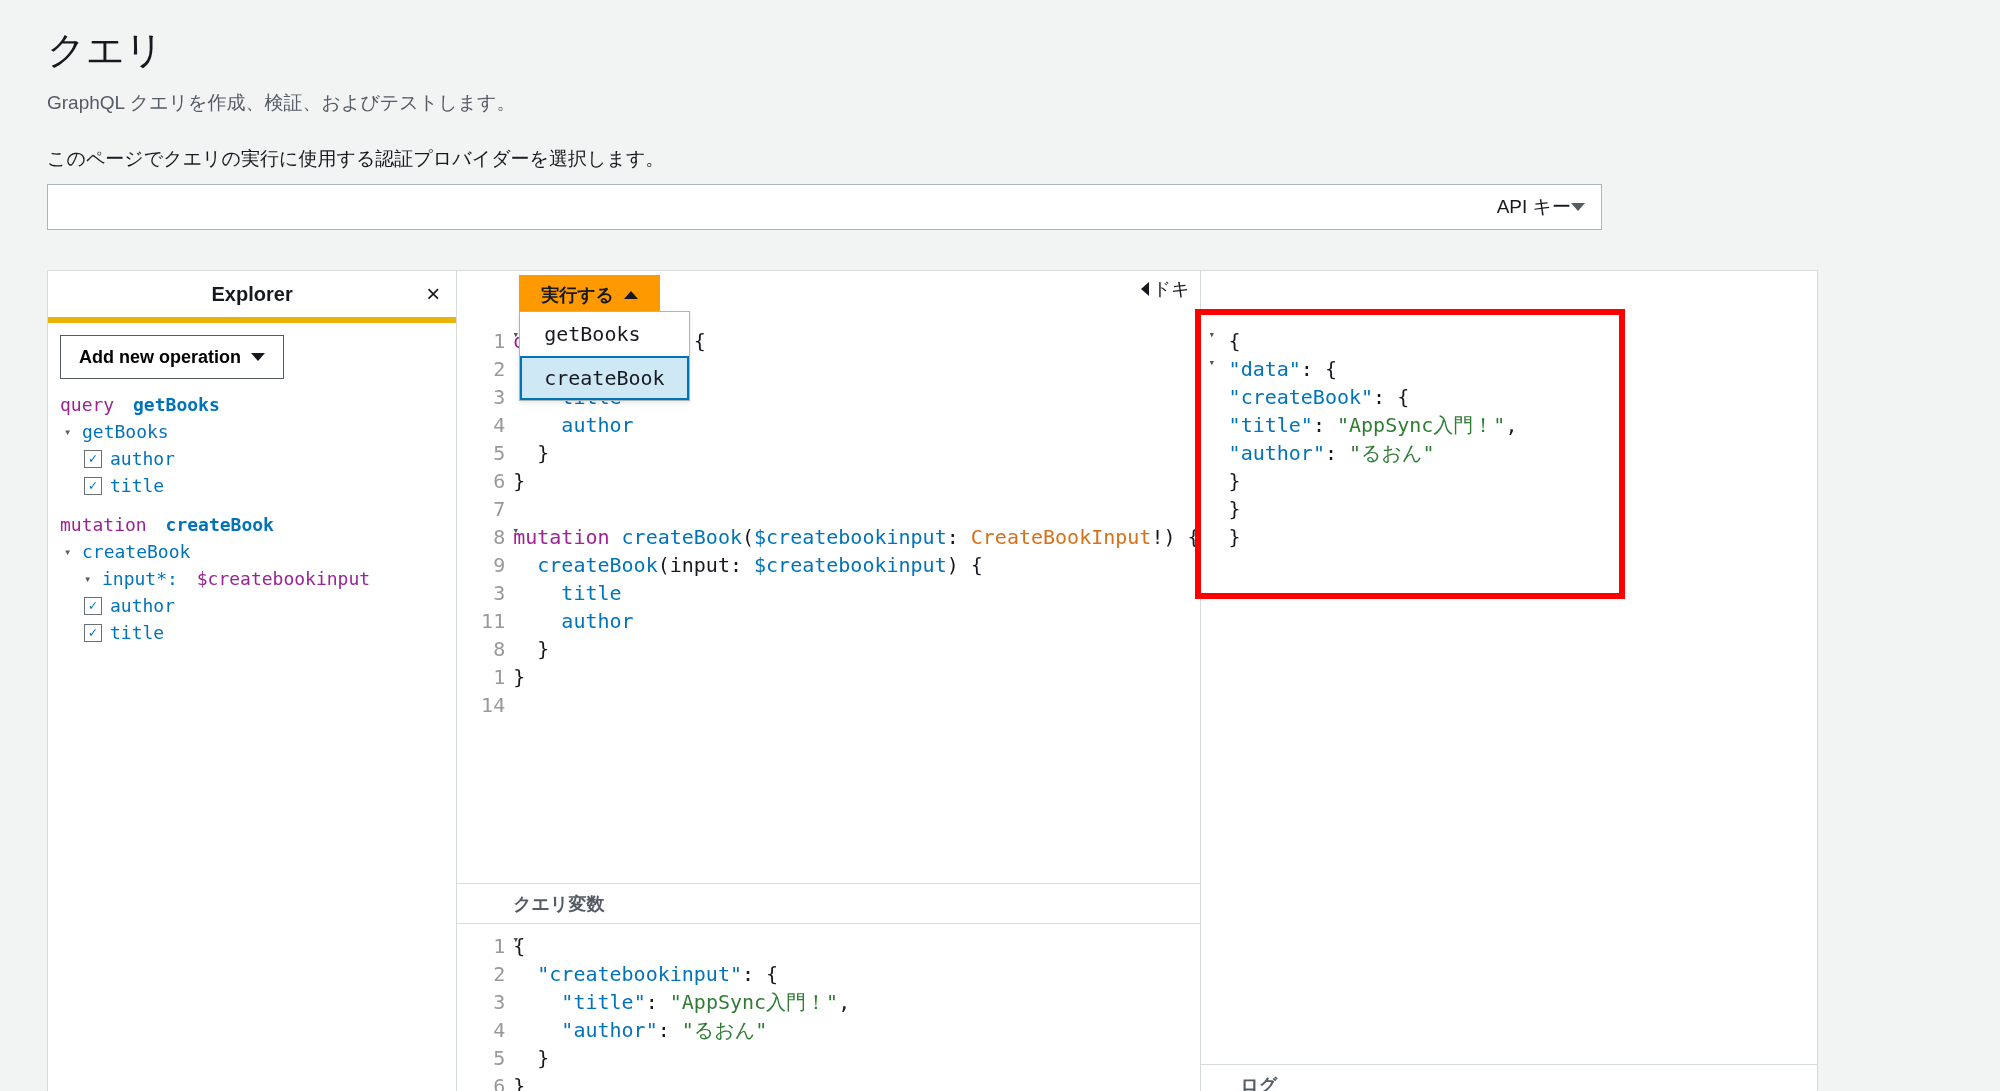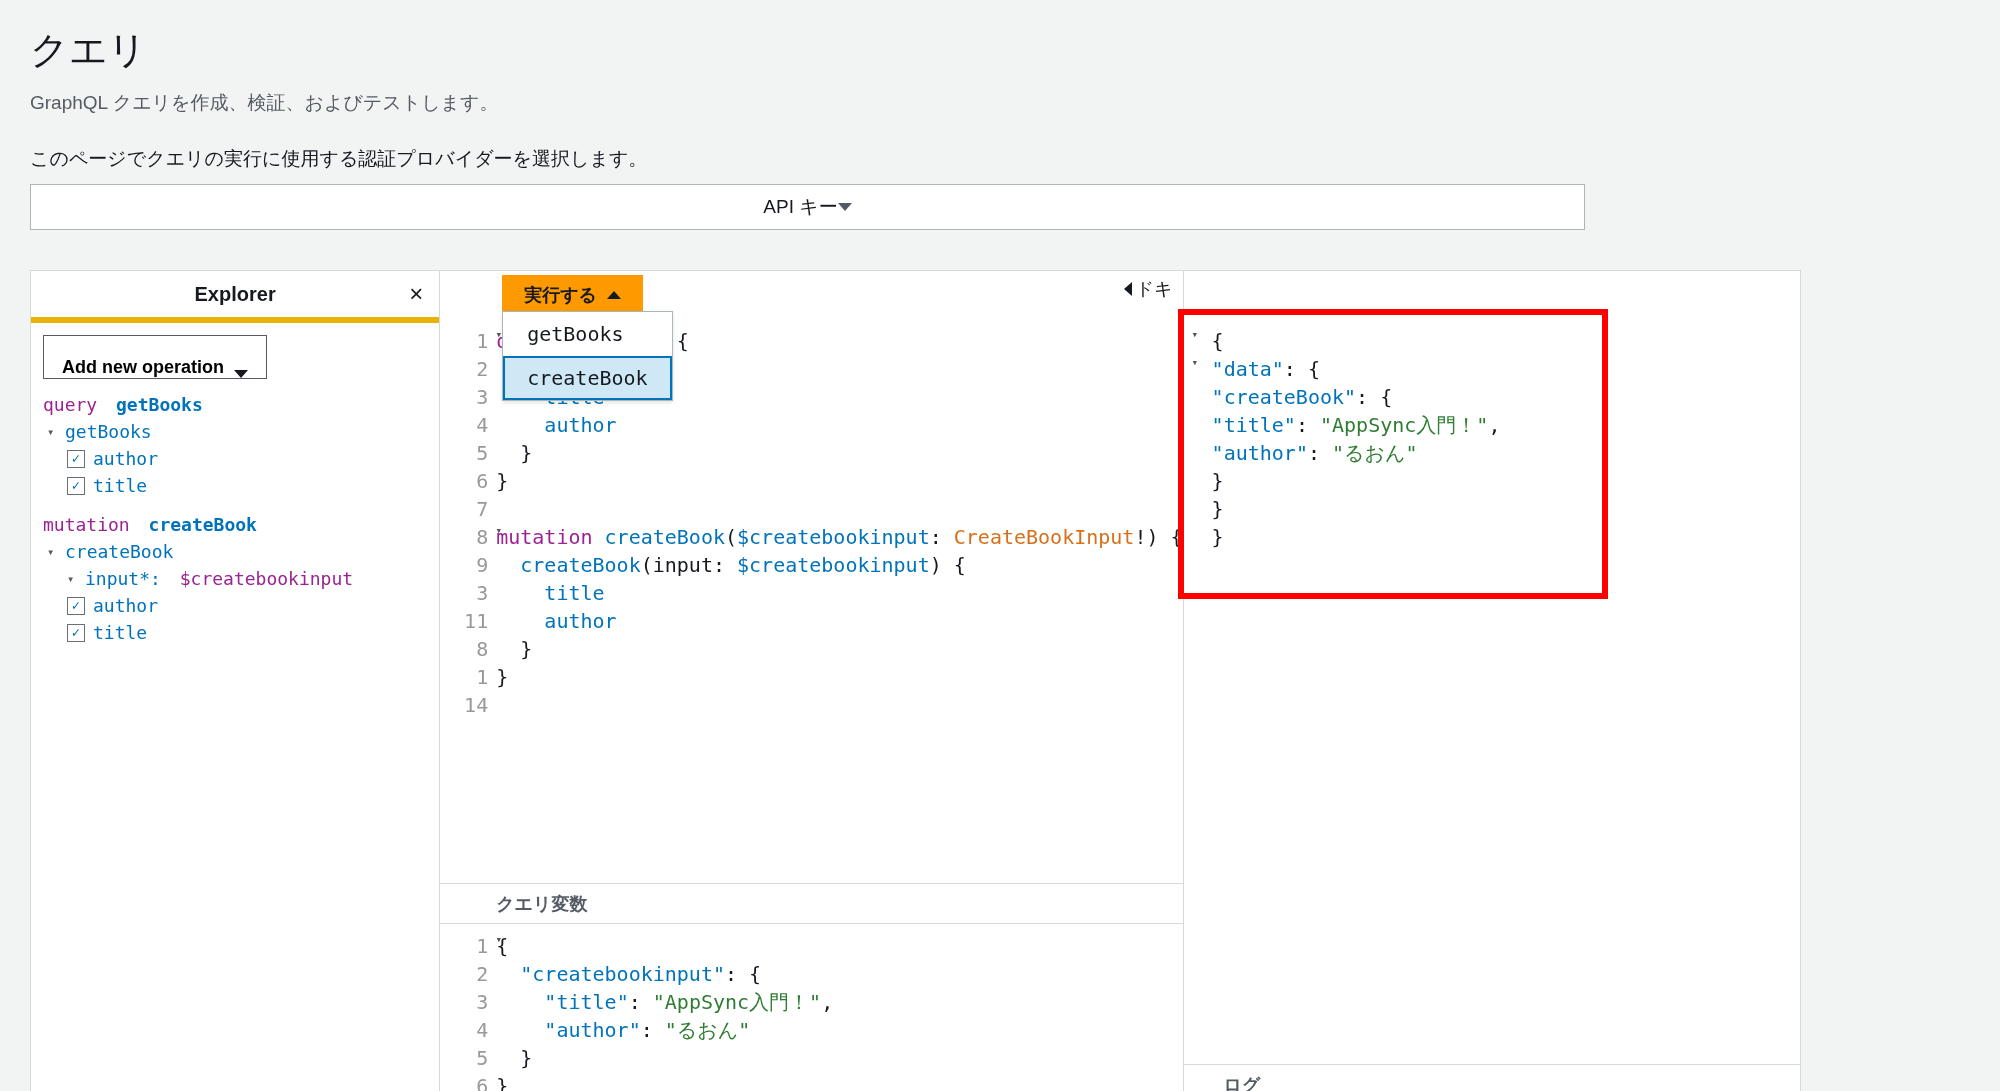--- a/index.html
+++ b/index.html
@@ -1,29 +1,29 @@
 <!DOCTYPE html>
 <html><head>
 <meta charset="utf-8">
 <style>
 * { box-sizing: border-box; margin: 0; padding: 0; }
 body { font-family: "Helvetica Neue", Arial, "Hiragino Kaku Gothic ProN", "Hiragino Sans", Meiryo, sans-serif; background: #f2f3f3; color: #16191f; font-size: 18px; }
-.page { width: 1831px; height: 1091px; padding: 25px 30px 3px 30px; }
+.page { width: 1831px; height: 1091px; padding: 25px 30px 3px 30px; margin-left: 17px; }
 .title { font-size: 38px; font-weight: 400; color: #16191f; margin-bottom: 14px; }
 .subtitle { font-size: 19px; color: #545b64; margin-bottom: 30px; }
 .auth-label { font-size: 19px; color: #16191f; margin-bottom: 12px; }
-.auth-select { background: #fff; border: 1px solid #aab7b8; height: 46px; width: 1555px; display: flex; align-items: center; justify-content: center; padding: 0 16px; cursor: pointer; }
+.auth-select { background: #fff; border: 1px solid #aab7b8; height: 46px; width: 1555px; display: flex; align-items: center; justify-content: flex-end; padding: 0 16px; cursor: pointer; }
 .auth-select span { font-size: 19px; }
 .chev-down { width: 0; height: 0; border-left: 7px solid transparent; border-right: 7px solid transparent; border-top: 8px solid #545b64; }
 .workspace { display: flex; margin-top: 40px; height: 835px; }
 .explorer { width: 445px; background: #fff; border: 1px solid #d5dbdb; display: flex; flex-direction: column; }
 .explorer-header { display: flex; align-items: center; justify-content: center; position: relative; height: 52px; border-bottom: 6px solid #eab308; font-weight: 700; font-size: 20px; }
 .explorer-close { position: absolute; right: 16px; font-size: 24px; font-weight: 400; cursor: pointer; }
 .explorer-body { padding: 12px; flex: 1; overflow: auto; }
-.add-op { border: 1px solid #545b64; background: #fff; height: 44px; padding: 0 18px; display: inline-flex; align-items: flex-end; gap: 10px; font-size: 18px; font-weight: 700; cursor: pointer; }
+.add-op { border: 1px solid #545b64; background: #fff; height: 44px; padding: 0 18px; display: inline-flex; align-items: center; gap: 10px; font-size: 18px; font-weight: 700; cursor: pointer; }
 .add-op .chev-down { border-top-color: #16191f; }
 .op-block { margin-top: 12px; font-family: "Lucida Console", Monaco, monospace; font-size: 18px; line-height: 1.5; }
 .kw-query { color: #9b2393; }
 .kw-mutation { color: #9b2393; }
 .op-name { color: #0073bb; font-weight: 700; }
 .tree-row { display: flex; align-items: center; gap: 4px; }
 .fold { color: #545b64; font-size: 12px; width: 14px; display: inline-block; }
 .field { color: #0073bb; }
 .param { color: #0073bb; }
 .param-val { color: #9b2393; }

